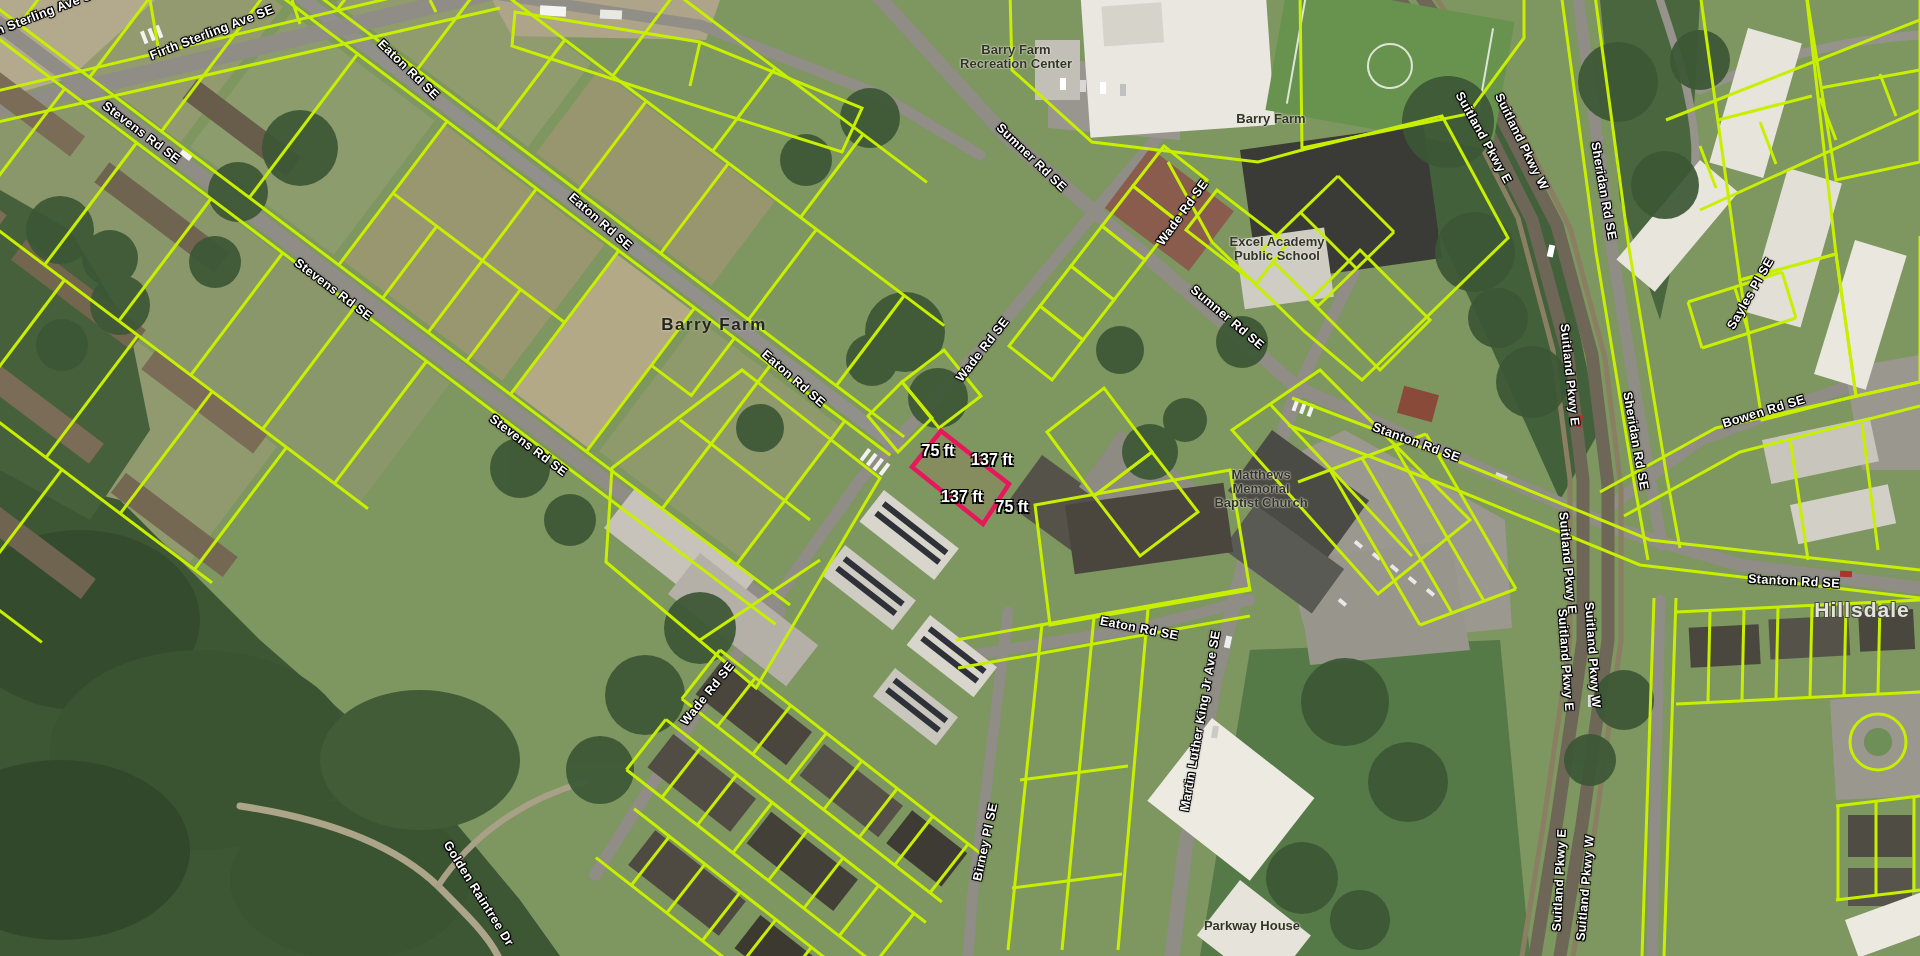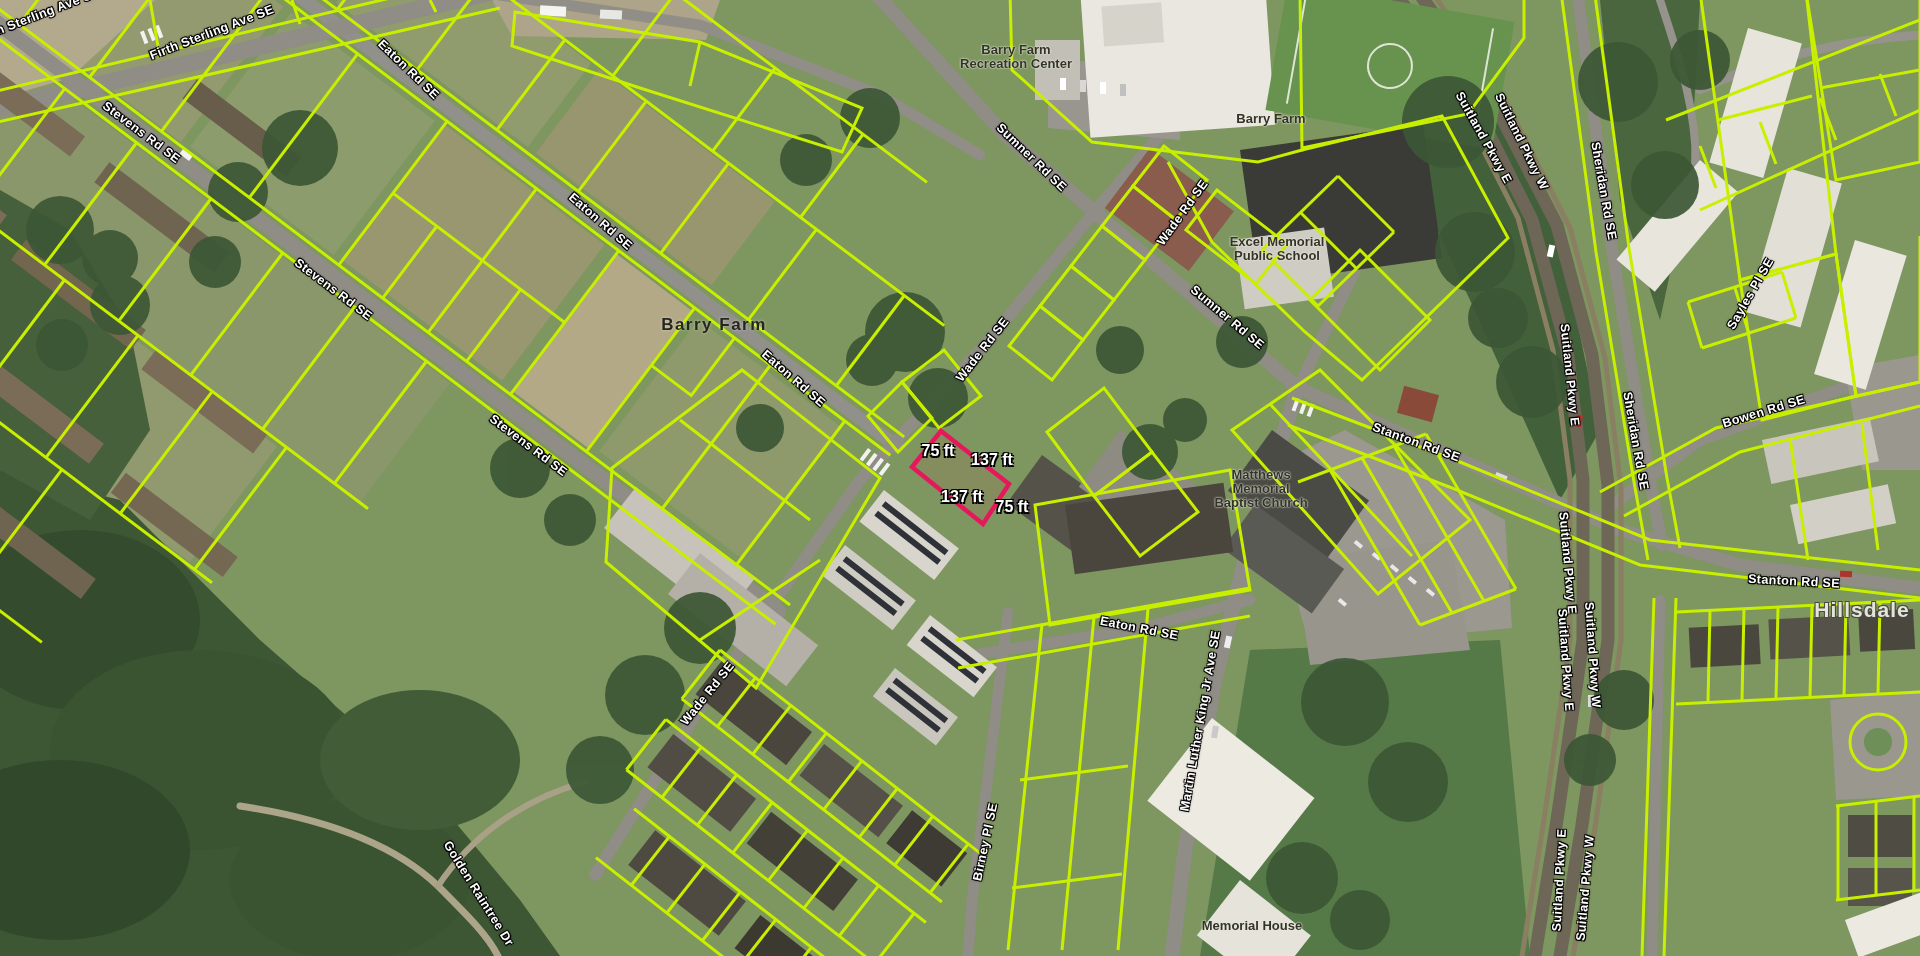--- a/index.html
+++ b/index.html
@@ -524,26 +524,26 @@
       <div class="lbl street" style="left: 1565px; top: 660px; transform: translate(-50%, -50%) rotate(86deg);">Suitland Pkwy E</div>
       <div class="lbl street" style="left: 1592px; top: 655px; transform: translate(-50%, -50%) rotate(86deg);">Suitland Pkwy W</div>
       <div class="lbl street" style="left: 1560px; top: 880px; transform: translate(-50%, -50%) rotate(-87deg);">Suitland Pkwy E</div>
       <div class="lbl street" style="left: 1586px; top: 888px; transform: translate(-50%, -50%) rotate(-85deg);">Suitland Pkwy W</div>
       <div class="lbl street" style="left: 1201px; top: 721px; transform: translate(-50%, -50%) rotate(-80deg);">Martin Luther King Jr Ave SE</div>
       <div class="lbl street" style="left: 986px; top: 842px; transform: translate(-50%, -50%) rotate(-78deg);">Birney Pl SE</div>
       <div class="lbl street" style="left: 478px; top: 894px; transform: translate(-50%, -50%) rotate(58deg);">Golden Raintree Dr</div>
       <div class="lbl poi" style="left: 1016px; top: 57px; transform: translate(-50%, -50%) rotate(0deg);">Barry Farm
 Recreation Center</div>
       <div class="lbl poi" style="left: 1271px; top: 119px; transform: translate(-50%, -50%) rotate(0deg);">Barry Farm</div>
-      <div class="lbl poi" style="left: 1277px; top: 249px; transform: translate(-50%, -50%) rotate(0deg);">Excel Memorial
+      <div class="lbl poi" style="left: 1277px; top: 249px; transform: translate(-50%, -50%) rotate(0deg);">Excel Academy
 Public School</div>
       <div class="lbl hood" style="left: 714px; top: 325px; transform: translate(-50%, -50%) rotate(0deg);">Barry Farm</div>
       <div class="lbl poi" style="left: 1261px; top: 489px; transform: translate(-50%, -50%) rotate(0deg);">Matthews
 Memorial
 Baptist Church</div>
-      <div class="lbl poi" style="left: 1252px; top: 926px; transform: translate(-50%, -50%) rotate(0deg);">Memorial House</div>
+      <div class="lbl poi" style="left: 1252px; top: 926px; transform: translate(-50%, -50%) rotate(0deg);">Parkway House</div>
       <div class="lbl hood-light" style="left: 1838px; top: 610px; transform: translate(-50%, -50%) rotate(0deg);">Hillsdale</div>
       <div class="lbl dim" style="left: 938px; top: 451px; transform: translate(-50%, -50%) rotate(0deg);">75 ft</div>
       <div class="lbl dim" style="left: 992px; top: 460px; transform: translate(-50%, -50%) rotate(0deg);">137 ft</div>
       <div class="lbl dim" style="left: 962px; top: 497px; transform: translate(-50%, -50%) rotate(0deg);">137 ft</div>
       <div class="lbl dim" style="left: 1012px; top: 507px; transform: translate(-50%, -50%) rotate(0deg);">75 ft</div>
     </div>
 </div>
 
 </body></html>

